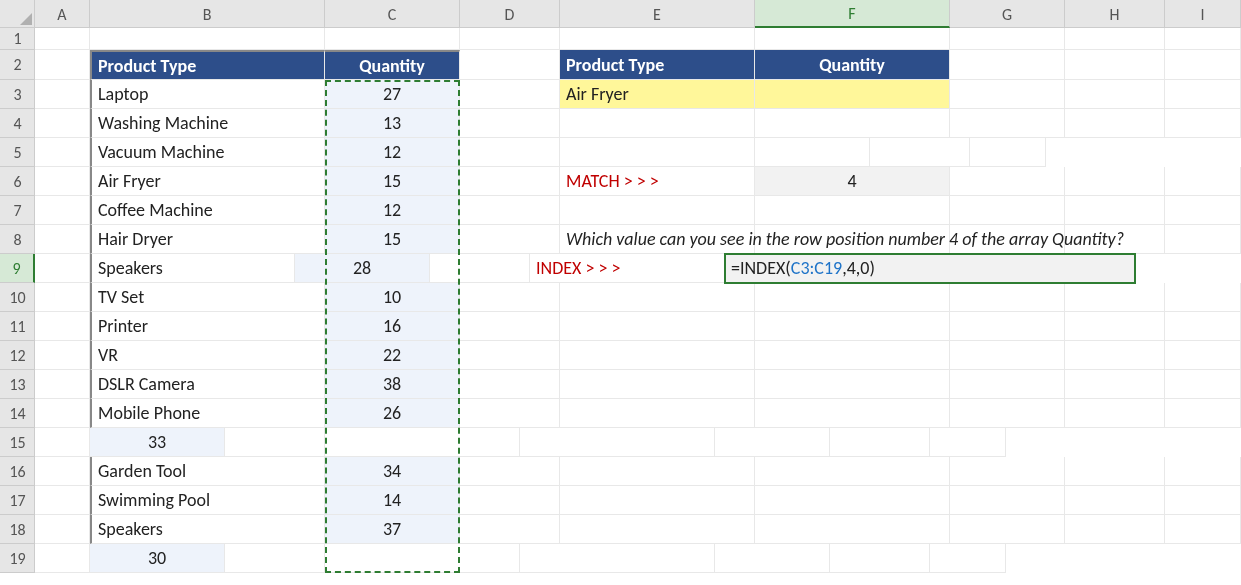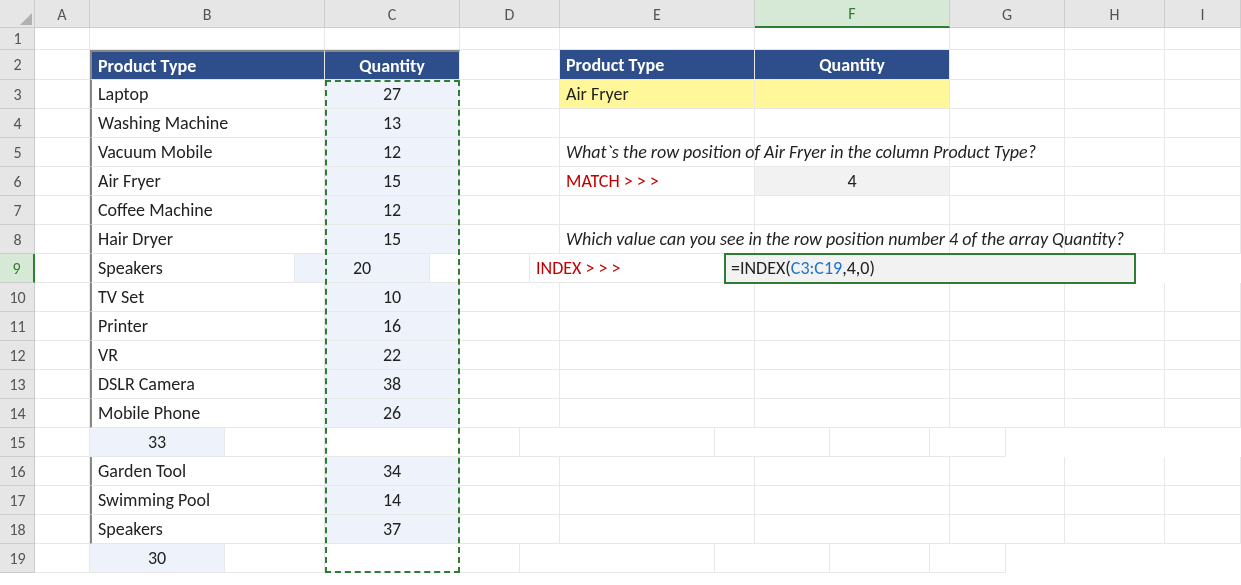--- a/index.html
+++ b/index.html
@@ -196,24 +196,23 @@
         <div class="cell qtycell" style="width: 135px; height: 29px;">13</div>
         <div class="cell" style="width: 100px; height: 29px;"></div>
         <div class="cell" style="width: 195px; height: 29px;"></div>
         <div class="cell" style="width: 195px; height: 29px;"></div>
         <div class="cell" style="width: 115px; height: 29px;"></div>
         <div class="cell" style="width: 100px; height: 29px;"></div>
         <div class="cell" style="width: 76px; height: 29px;"></div>
       </div>
       <div class="row" style="height: 29px;">
         <div class="cell" style="width: 55px; height: 29px;"></div>
-        <div class="cell leftcell thickborder-left" style="width: 235px; height: 29px;">Vacuum Mobile</div>
+        <div class="cell leftcell thickborder-left" style="width: 235px; height: 29px;">Vacuum Machine</div>
         <div class="cell qtycell" style="width: 135px; height: 29px;">12</div>
         <div class="cell" style="width: 100px; height: 29px;"></div>
-        <div class="cell italic" style="width: 195px; height: 29px; z-index: 2;">What`s the row position of Air Fryer in the column Product Type?</div>
         <div class="cell" style="width: 195px; height: 29px;"></div>
         <div class="cell" style="width: 115px; height: 29px;"></div>
         <div class="cell" style="width: 100px; height: 29px;"></div>
         <div class="cell" style="width: 76px; height: 29px;"></div>
       </div>
       <div class="row" style="height: 29px;">
         <div class="cell" style="width: 55px; height: 29px;"></div>
         <div class="cell leftcell thickborder-left" style="width: 235px; height: 29px;">Air Fryer</div>
         <div class="cell qtycell" style="width: 135px; height: 29px;">15</div>
         <div class="cell" style="width: 100px; height: 29px;"></div>
@@ -241,21 +240,21 @@
         <div class="cell" style="width: 100px; height: 29px;"></div>
         <div class="cell italic" style="width: 195px; height: 29px; z-index: 2;">Which value can you see in the row position number 4 of the array Quantity?</div>
         <div class="cell" style="width: 195px; height: 29px; border-bottom: 1px solid rgb(46, 125, 50);"></div>
         <div class="cell" style="width: 115px; height: 29px;"></div>
         <div class="cell" style="width: 100px; height: 29px;"></div>
         <div class="cell" style="width: 76px; height: 29px;"></div>
       </div>
       <div class="row" style="height: 29px;">
         <div class="cell" style="width: 55px; height: 29px;"></div>
         <div class="cell leftcell thickborder-left" style="width: 205px; height: 29px;">Speakers</div>
-        <div class="cell qtycell" style="width: 135px; height: 29px;">20</div>
+        <div class="cell qtycell" style="width: 135px; height: 29px;">28</div>
         <div class="cell" style="width: 100px; height: 29px;"></div>
         <div class="cell red" style="width: 195px; height: 29px;">INDEX &gt; &gt; &gt;</div>
         <div class="cell editing" style="width: 410px; height: 29px; z-index: 5; background: rgb(242, 242, 242);">
           <span class="formula-span">=INDEX(<span class="ref">C3:C19</span>,4,0)</span>
         </div>
         <div class="cell" style="width: 115px; height: 29px; visibility: hidden;"></div>
       </div>
       <div class="row" style="height: 29px;">
         <div class="cell" style="width: 55px; height: 29px;"></div>
         <div class="cell leftcell thickborder-left" style="width: 235px; height: 29px;">TV Set</div>

